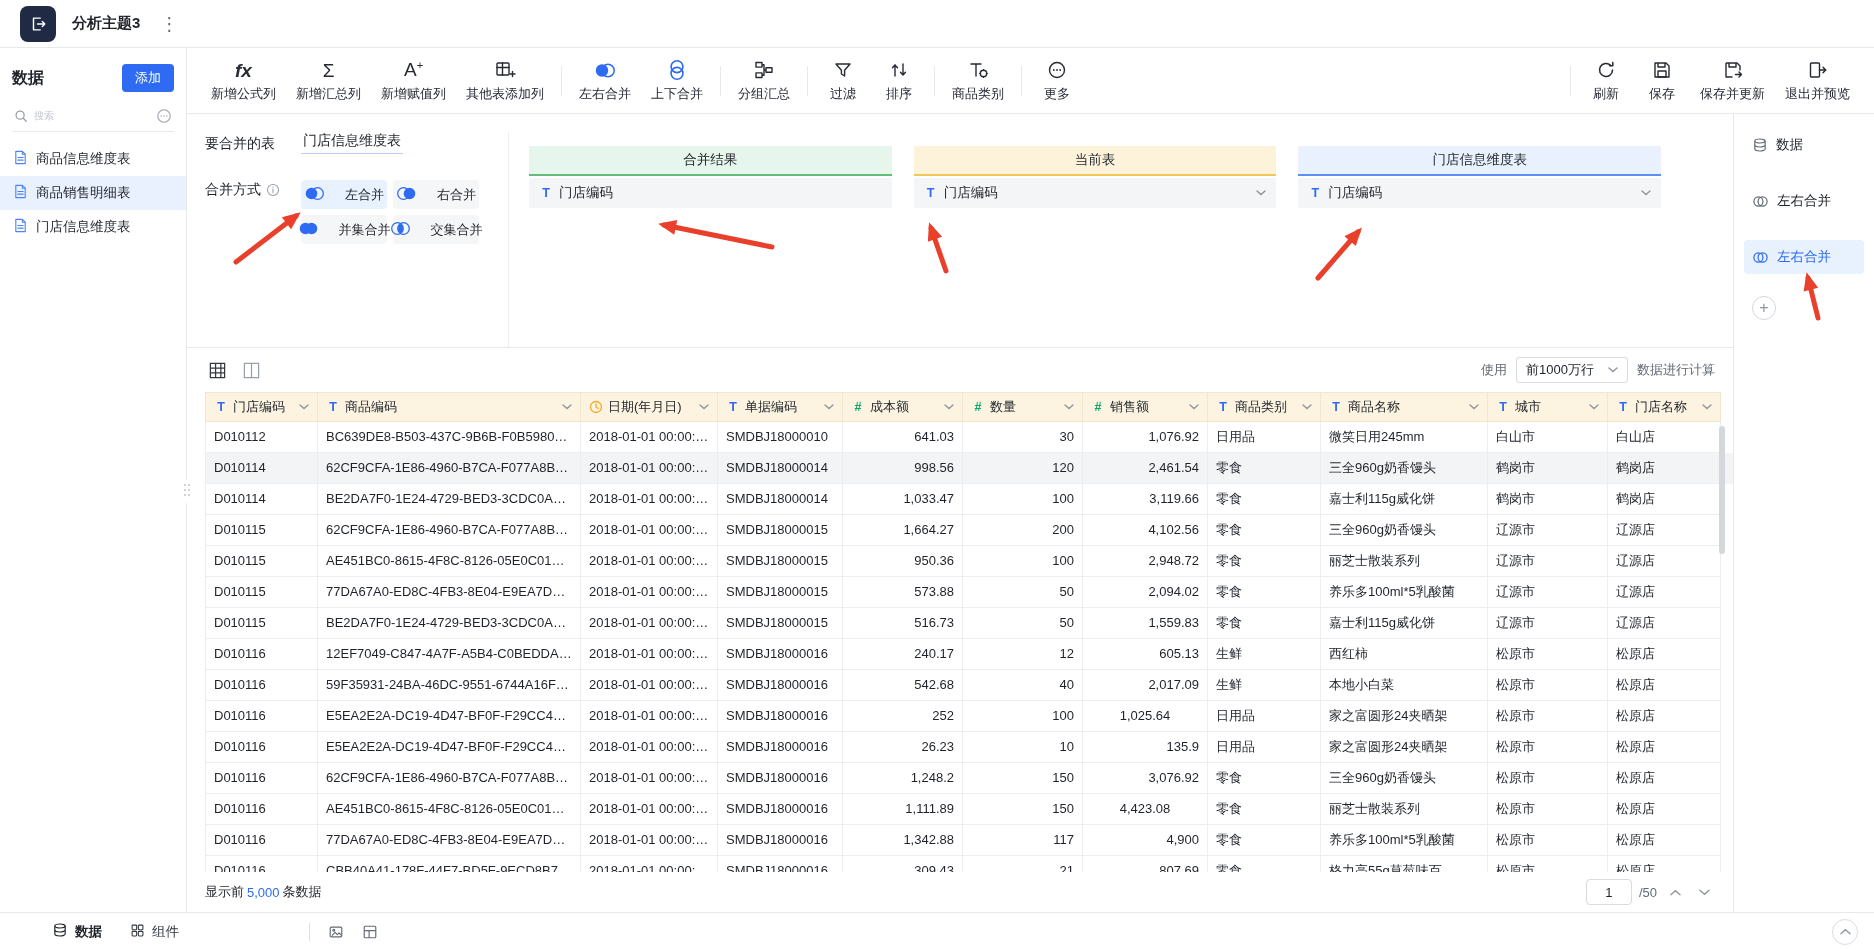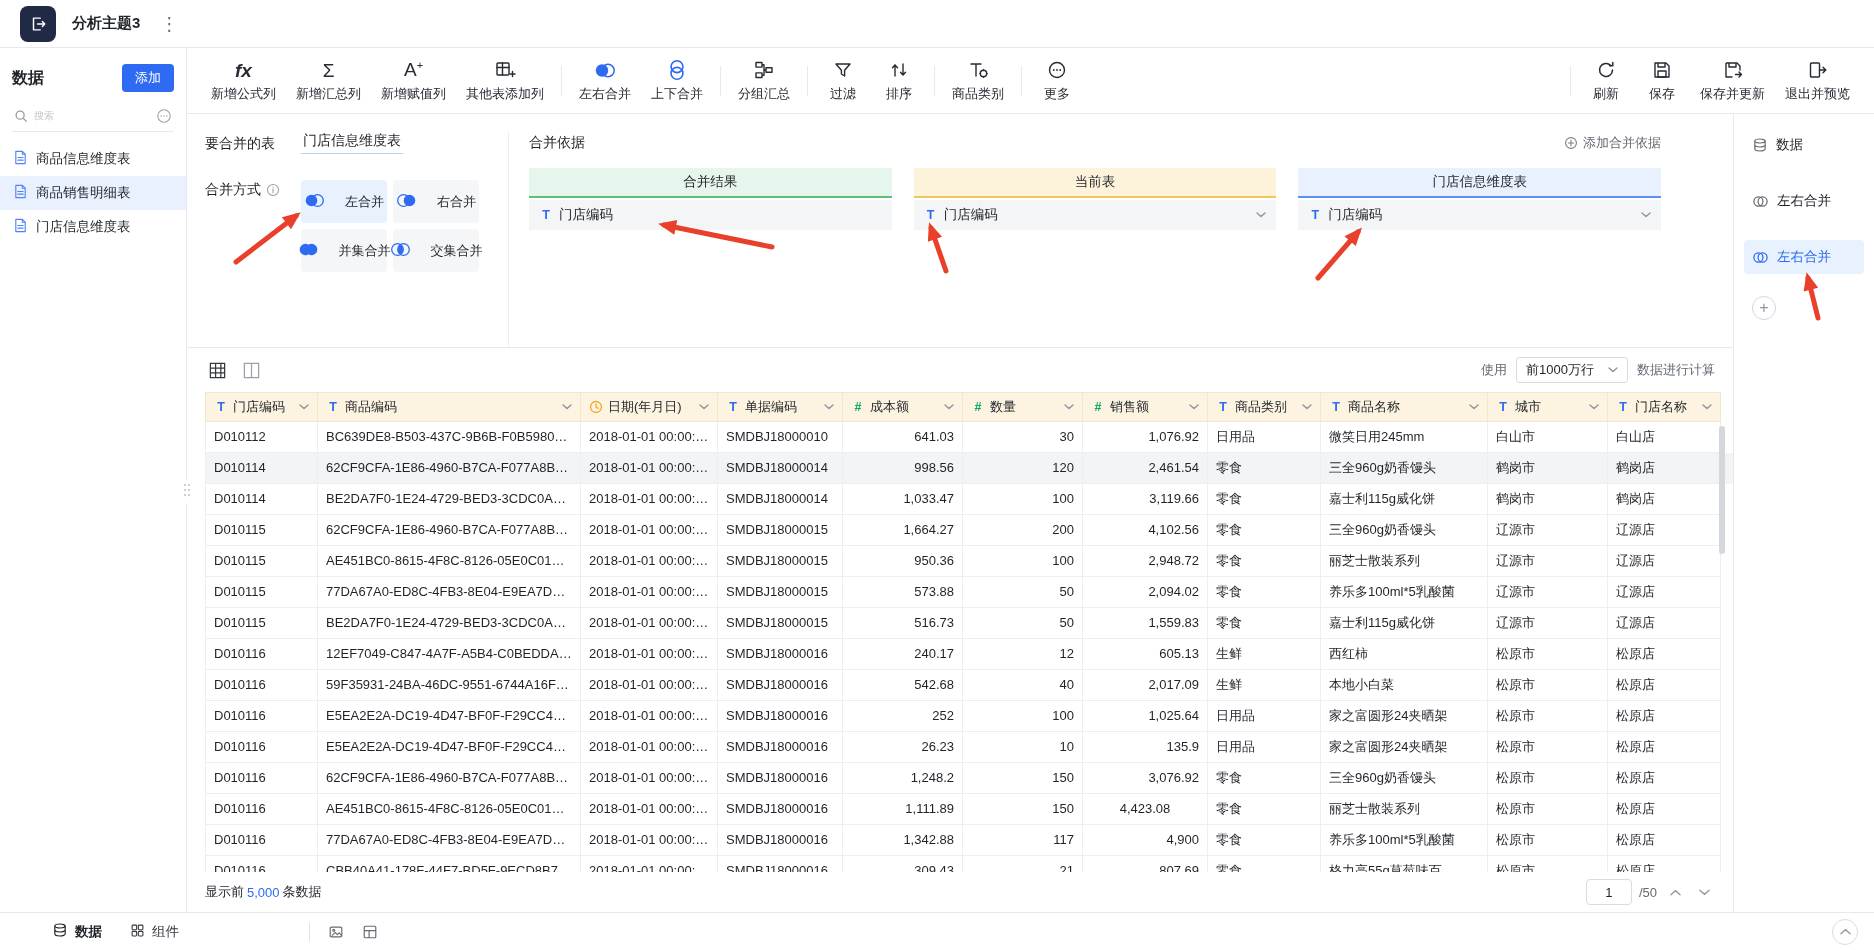--- a/index.html
+++ b/index.html
@@ -36,21 +36,21 @@
   .content-row{flex:1;display:flex;min-height:0}
   .main{flex:1;display:flex;flex-direction:column;min-width:0}
   
   .merge-panel{height:234px;border-bottom:1px solid #e8e9eb;display:flex;padding:18px 0 0 18px;flex:none}
   .merge-left{width:304px;padding-right:14px;border-right:1px solid #eceef0;flex:none}
   .cfg-row{display:flex;align-items:center;margin-bottom:26px}
   .cfg-row.top{align-items:flex-start}
   .cfg-label{width:96px;font-size:14px;display:flex;align-items:center;gap:5px;flex:none;padding-top:1px}
   .cfg-value{font-size:14px;border-bottom:1px solid #b9d1f8;padding:0 2px 3px;cursor:pointer;white-space:nowrap}
   .method-grid{display:grid;grid-template-columns:repeat(2,86px);gap:6px}
-  .method-btn{height:43px;display:flex;align-items:center;justify-content:center;gap:20px;background:#f5f6f7;border-radius:4px;font-size:13px;cursor:pointer;white-space:nowrap}
+  .method-btn{height:29px;display:flex;align-items:center;justify-content:center;gap:20px;background:#f5f6f7;border-radius:4px;font-size:13px;cursor:pointer;white-space:nowrap}
   .method-btn.active{background:#e8f1fe}
   .merge-right{flex:1;padding:0 72px 0 20px;min-width:0}
   .basis-head{display:flex;align-items:center;font-size:14px;height:22px}
   .add-basis{margin-left:auto;display:flex;align-items:center;gap:5px;color:#646a73;font-size:13px;cursor:pointer}
   .basis-cols{display:flex;gap:22px;margin-top:14px}
   .basis-col{flex:1;min-width:0}
   .basis-head-cell{height:30px;display:flex;align-items:center;justify-content:center;font-size:13.5px}
   .theme-green{background:#e7f6ec;border-bottom:2px solid #62bd79}
   .theme-yellow{background:#fdf3da;border-bottom:2px solid #f2c659}
   .theme-blue{background:#e8f1fd;border-bottom:2px solid #5d8ff6}
@@ -379,32 +379,20 @@
                           <circle cx="7.5" cy="7.5" r="5.8" fill="none" stroke="#2e6bf2" stroke-width="1.3"></circle>
                           <circle cx="13.5" cy="7.5" r="5.8" fill="none" stroke="#2e6bf2" stroke-width="1.3"></circle>
                           <ellipse cx="10.5" cy="7.5" rx="2.4" ry="4.6" fill="#2e6bf2"></ellipse>
                         </svg></span>
                       <span>交集合并</span>
                     </div>
                   </div>
               </div>
             </div>
             <div class="merge-right">
-              <div class="basis-head">
-                <span>合并依据</span>
-                <span class="add-basis">
-                  <span style="display:flex">
-                      <svg width="14" height="14" viewBox="0 0 16 16" fill="none" stroke="#7d838c" stroke-width="1.3" stroke-linecap="round">
-                        <circle cx="8" cy="8" r="6.2"></circle>
-                        <path d="M8 5v6M5 8h6"></path>
-                      </svg>
-                    </span>
-                  <span>添加合并依据</span>
-                </span>
-              </div>
               <div class="basis-cols" id="basis-cols">
                   <div class="basis-col">
                     <div class="basis-head-cell theme-green">合并结果</div>
                     <div class="field-chip">
                       <span class="typ typ-t">T</span>
                       <span>门店编码</span>
                     </div>
                   </div>
                   <div class="basis-col">
                     <div class="basis-head-cell theme-yellow">当前表</div>
@@ -688,21 +676,21 @@
                   <div class="td" style="width: 120px;">松原市</div>
                   <div class="td" style="width: 113px;">松原店</div>
                 </div>
                 <div class="tr">
                   <div class="td" style="width: 113px;">D010116</div>
                   <div class="td" style="width: 263px;">E5EA2E2A-DC19-4D47-BF0F-F29CC467A...</div>
                   <div class="td" style="width: 137px;">2018-01-01 00:00:00</div>
                   <div class="td" style="width: 125px;">SMDBJ18000016</div>
                   <div class="td num" style="width: 120px;">252</div>
                   <div class="td num" style="width: 120px;">100</div>
-                  <div class="td num" style="width: 125px;">1,025.64</div>
+                  <div class="td num" style="width: 125px; text-align: center;">1,025.64</div>
                   <div class="td" style="width: 113px;">日用品</div>
                   <div class="td" style="width: 167px;">家之富圆形24夹晒架</div>
                   <div class="td" style="width: 120px;">松原市</div>
                   <div class="td" style="width: 113px;">松原店</div>
                 </div>
                 <div class="tr">
                   <div class="td" style="width: 113px;">D010116</div>
                   <div class="td" style="width: 263px;">E5EA2E2A-DC19-4D47-BF0F-F29CC467A...</div>
                   <div class="td" style="width: 137px;">2018-01-01 00:00:00</div>
                   <div class="td" style="width: 125px;">SMDBJ18000016</div>

